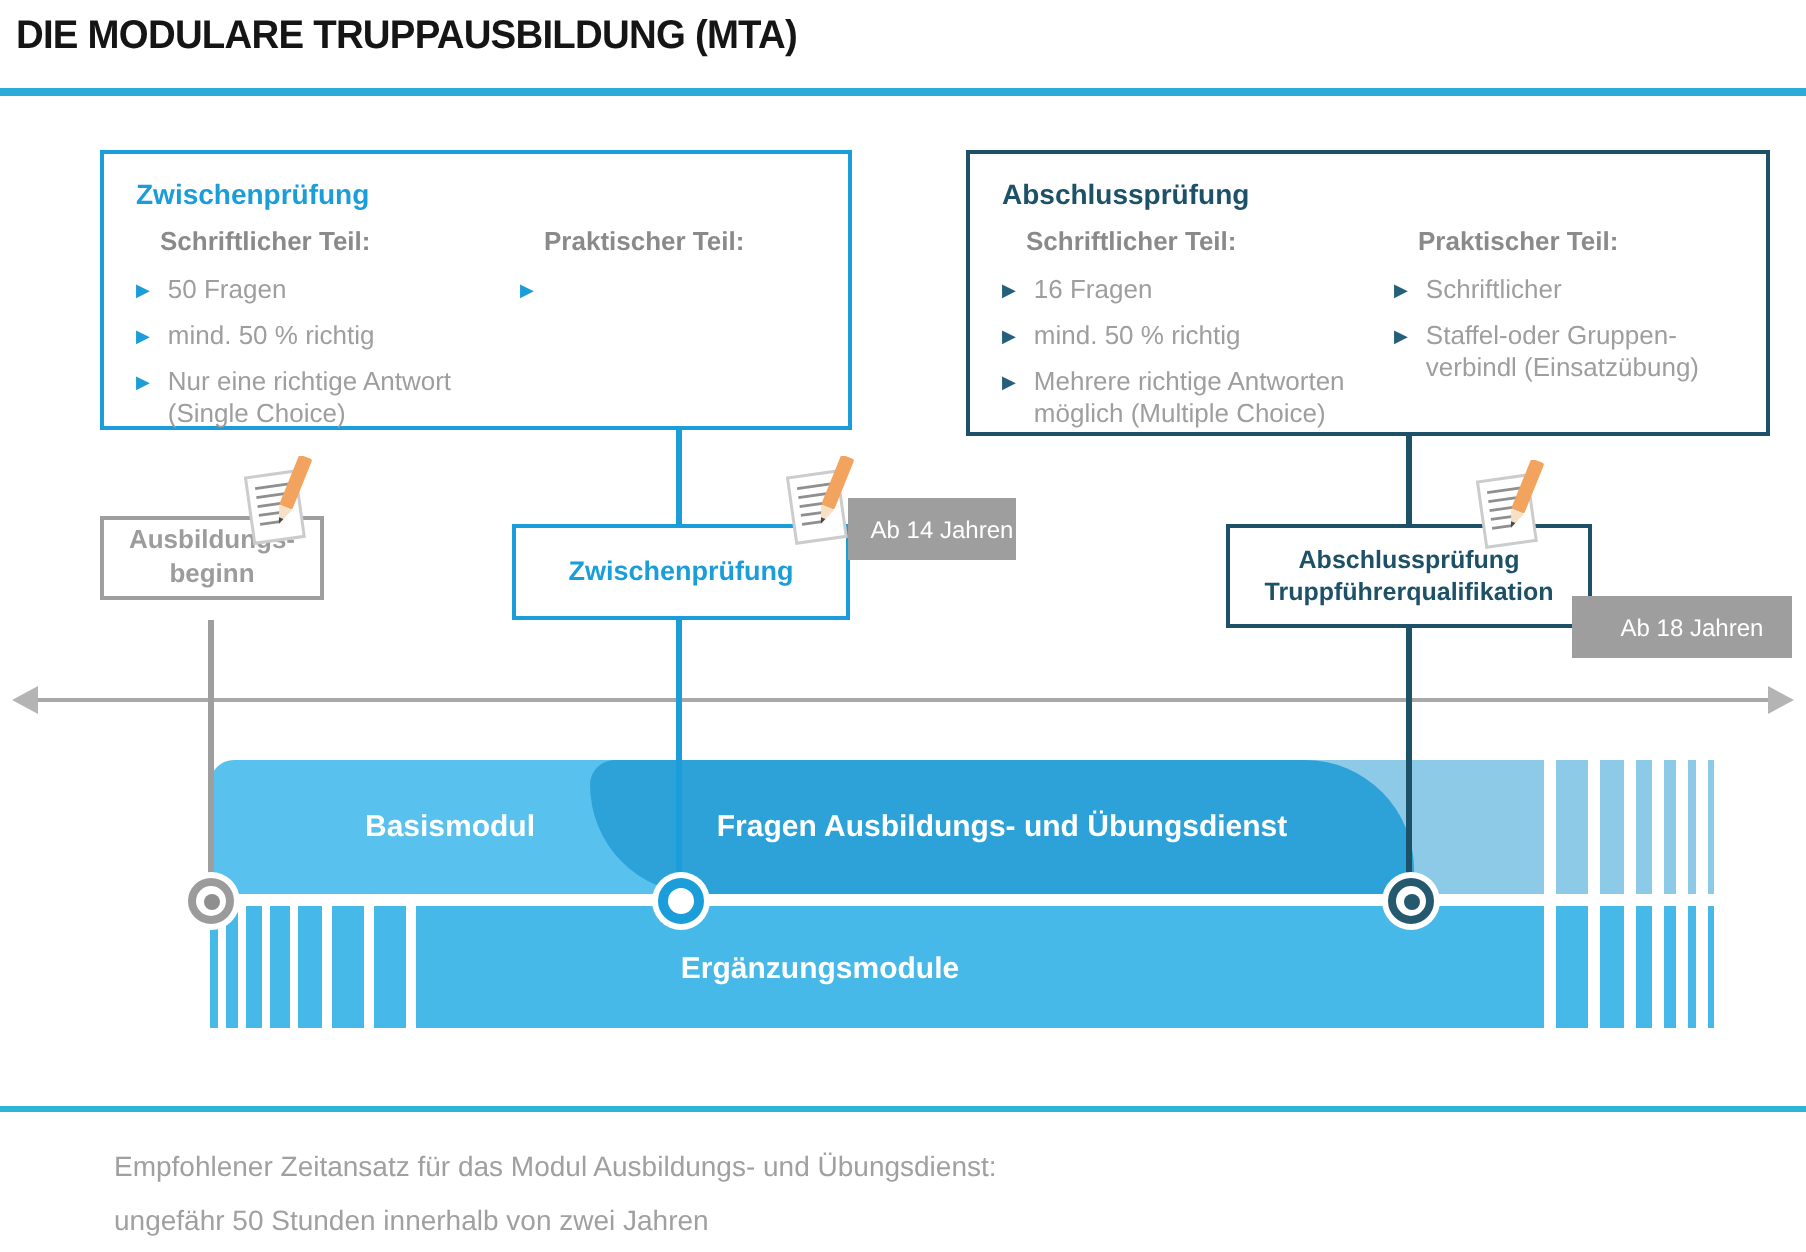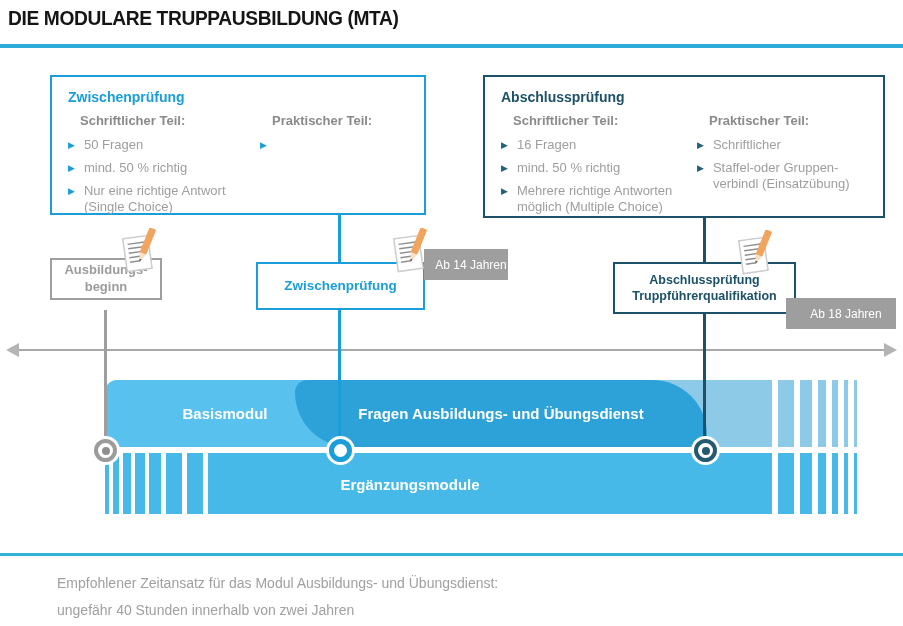--- a/index.html
+++ b/index.html
@@ -270,15 +270,15 @@
   <div class="abs node gray" style="left:94px;">
       <div class="dot"></div>
     </div>
   <div class="abs node blue" style="left:329px;"></div>
   <div class="abs node navy" style="left:694px;">
       <div class="dot"></div>
     </div>
 
   <div class="abs rule rule-bottom"></div>
   <div class="abs footnote">Empfohlener Zeitansatz für das Modul Ausbildungs- und Übungsdienst:
-ungefähr 40 Stunden innerhalb von zwei Jahren</div>
+ungefähr 50 Stunden innerhalb von zwei Jahren</div>
 
 </div>
 
 </body></html>

